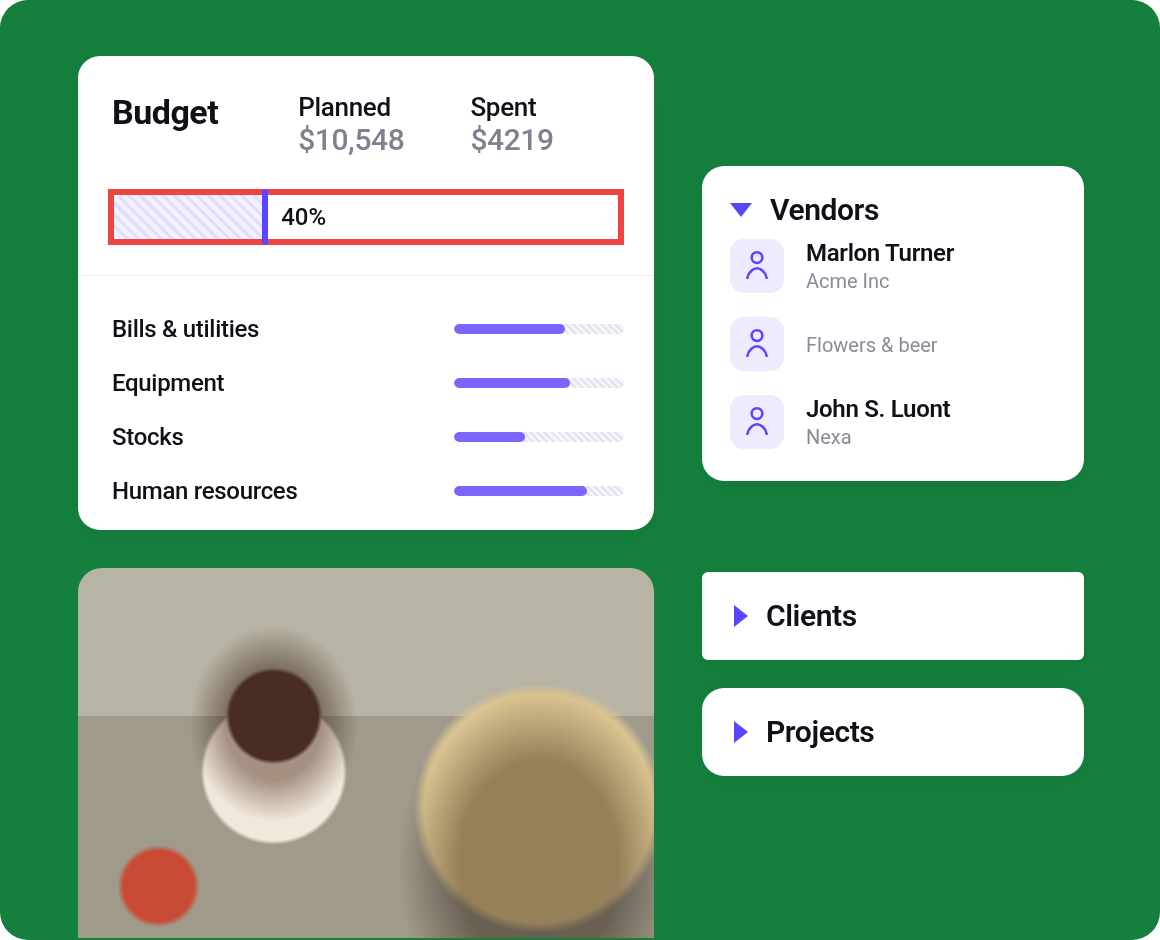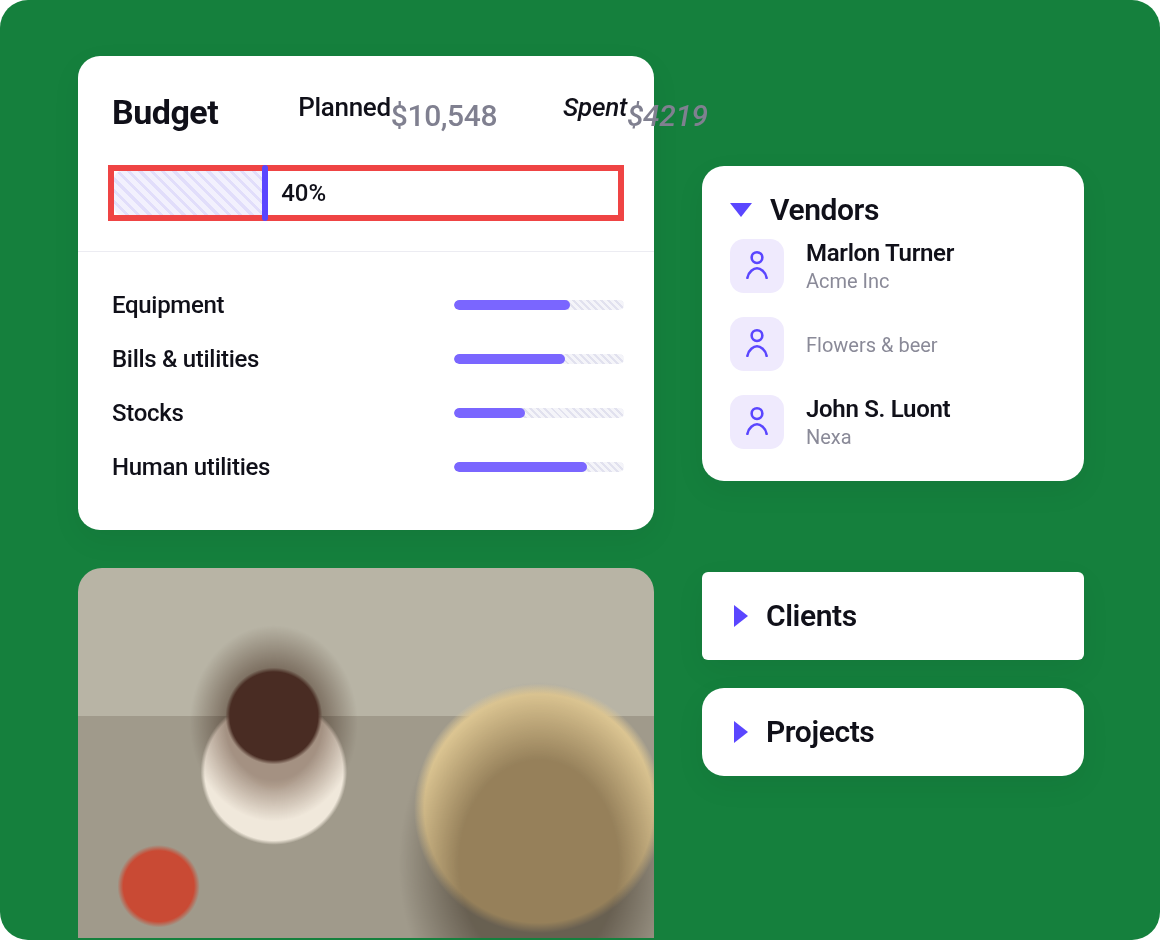--- a/index.html
+++ b/index.html
@@ -46,24 +46,23 @@
   .stat-label {
     font-size: 26px;
     font-weight: 500;
     color: #101019;
     letter-spacing: -0.3px;
   }
   .stat-value {
     font-size: 30px;
     color: #808090;
     font-weight: 500;
-    margin-top: 6px;
     letter-spacing: -0.4px;
   }
-  .stat-block { display: flex; }
+  .stat-block { display: flex; flex-direction: column; }
 
   .progress-wrap {
     margin-top: 32px;
     position: relative;
     height: 56px;
     border: 6px solid #ef4444;
     border-radius: 0;
     overflow: visible;
   }
   .progress-fill {
@@ -237,55 +236,55 @@
 
 <div class="canvas">
 
   <div class="card budget">
     <div class="budget-top">
       <div class="budget-title">Budget</div>
       <div class="stat-block" style="margin-left:30px;">
         <div class="stat-label">Planned</div>
         <div class="stat-value">$10,548</div>
       </div>
-      <div class="stat-block" style="margin-left:16px;font-style:italic;">
+      <div class="stat-block" style="margin-left:16px;">
         <div class="stat-label">Spent</div>
         <div class="stat-value">$4219</div>
       </div>
     </div>
 
     <div class="progress-wrap">
       <div class="progress-fill"></div>
       <div class="progress-handle"></div>
       <div class="progress-text">40%</div>
     </div>
 
     <hr class="divider">
 
     <div class="rows">
       <div class="row">
+        <div class="row-label">Bills &amp; utilities</div>
+        <div class="bar-track">
+          <div class="bar-fill" style="width:65%"></div>
+        </div>
+      </div>
+      <div class="row">
         <div class="row-label">Equipment</div>
         <div class="bar-track">
           <div class="bar-fill" style="width:68%"></div>
-        </div>
-      </div>
-      <div class="row">
-        <div class="row-label">Bills &amp; utilities</div>
-        <div class="bar-track">
-          <div class="bar-fill" style="width:65%"></div>
         </div>
       </div>
       <div class="row">
         <div class="row-label">Stocks</div>
         <div class="bar-track">
           <div class="bar-fill" style="width:42%"></div>
         </div>
       </div>
       <div class="row">
-        <div class="row-label">Human utilities</div>
+        <div class="row-label">Human resources</div>
         <div class="bar-track">
           <div class="bar-fill" style="width:78%"></div>
         </div>
       </div>
     </div>
   </div>
 
   <div class="photo">
     <div class="photo-bg"></div>
     <div class="photo-overlay"></div>

